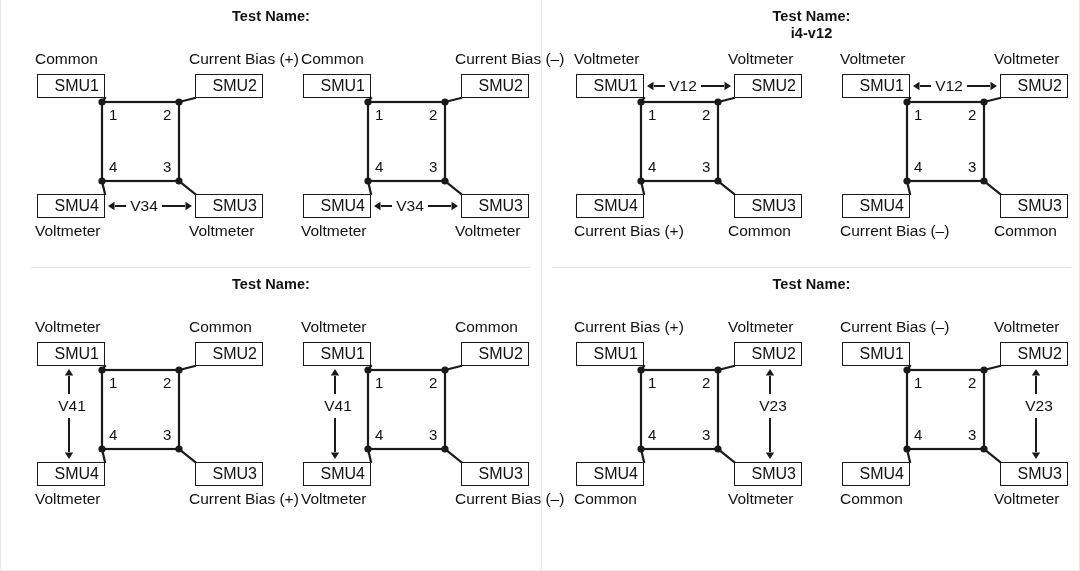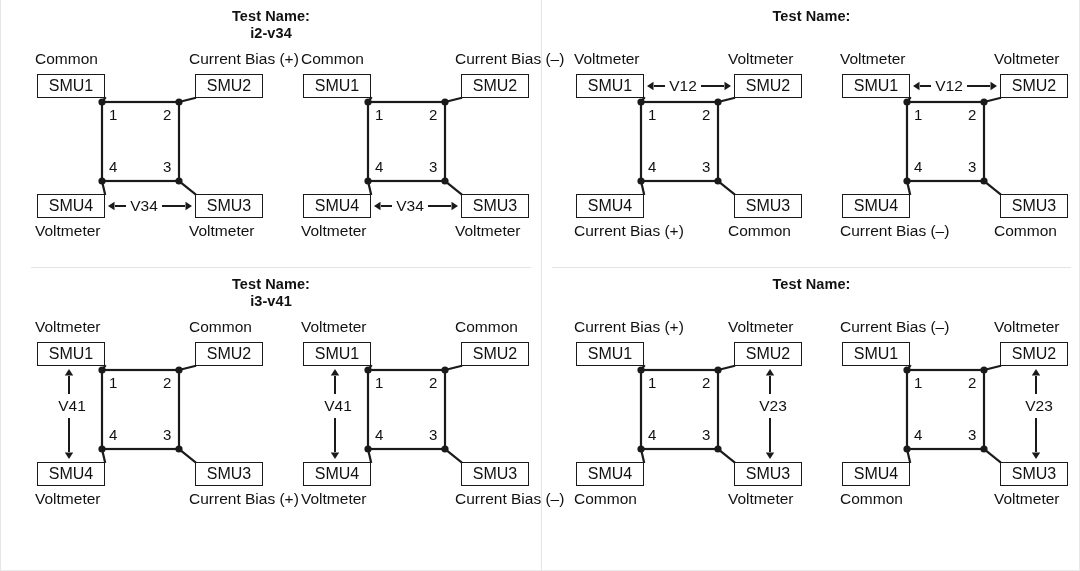--- a/index.html
+++ b/index.html
@@ -60,21 +60,21 @@
 
   .smu{
     position:absolute;
     border:1.6px solid #1a1a1a;
     background:#fff;
     font-size:16px;
     line-height:18px;
     padding:2px 5px 3px 5px;
     box-sizing:border-box;
     height:24px;
-    text-align:center;
+    text-align:right;
     white-space:nowrap;
   }
   .vlabel{
     position:absolute;
     font-size:15.5px;
     line-height:17px;
     white-space:nowrap;
     background:#fff;
     padding:0 3px;
   }
@@ -88,21 +88,20 @@
 <body>
 
 <div id="sheet">
   <div class="hrule left"></div>
   <div class="hrule right"></div>
 
   <div class="grid">
     <div class="quad q1">
       <div class="title">
         <span>Test Name:</span>
-        <span class="l2">i2-v34</span>
       </div>
       <div class="diagram" style="left:26px;top:44px;">
           <svg class="dg" viewBox="0 0 250 200" width="250" height="200">
             <g stroke="#1a1a1a" fill="none" stroke-width="2.2" stroke-linecap="square">
               <rect x="75" y="58" width="77" height="79"></rect>
               <line x1="78" y1="54" x2="75" y2="58"></line>
               <line x1="168" y1="54" x2="152" y2="58"></line>
               <line x1="78" y1="150" x2="75" y2="137"></line>
               <line x1="168" y1="150" x2="152" y2="137"></line>
             </g>
@@ -163,20 +162,21 @@
           <div class="nodenum" style="left: 136px; top: 63px;">2</div>
           <div class="nodenum" style="left: 82px; top: 115px;">4</div>
           <div class="nodenum" style="left: 136px; top: 115px;">3</div>
           <div class="vlabel" style="left: 99px; top: 153px; width: 30px; text-align: center;">V34</div>
         </div>
     </div>
 
     <div class="quad q2">
       <div class="title">
         <span>Test Name:</span>
+        <span class="l2">i4-v12</span>
       </div>
       <div class="diagram" style="left:24px;top:44px;">
           <svg class="dg" viewBox="0 0 250 200" width="250" height="200">
             <g stroke="#1a1a1a" fill="none" stroke-width="2.2" stroke-linecap="square">
               <rect x="75" y="58" width="77" height="79"></rect>
               <line x1="78" y1="54" x2="75" y2="58"></line>
               <line x1="168" y1="54" x2="152" y2="58"></line>
               <line x1="78" y1="150" x2="75" y2="137"></line>
               <line x1="168" y1="150" x2="152" y2="137"></line>
             </g>
@@ -237,21 +237,20 @@
           <div class="nodenum" style="left: 136px; top: 63px;">2</div>
           <div class="nodenum" style="left: 82px; top: 115px;">4</div>
           <div class="nodenum" style="left: 136px; top: 115px;">3</div>
           <div class="vlabel" style="left: 99px; top: 33px; width: 30px; text-align: center;">V12</div>
         </div>
     </div>
 
     <div class="quad q3">
       <div class="title">
         <span>Test Name:</span>
-        <span class="l2">i3-v41</span>
       </div>
       <div class="diagram" style="left:26px;top:44px;">
           <svg class="dg" viewBox="0 0 250 200" width="250" height="200">
             <g stroke="#1a1a1a" fill="none" stroke-width="2.2" stroke-linecap="square">
               <rect x="75" y="58" width="77" height="79"></rect>
               <line x1="78" y1="54" x2="75" y2="58"></line>
               <line x1="168" y1="54" x2="152" y2="58"></line>
               <line x1="78" y1="150" x2="75" y2="137"></line>
               <line x1="168" y1="150" x2="152" y2="137"></line>
             </g>

